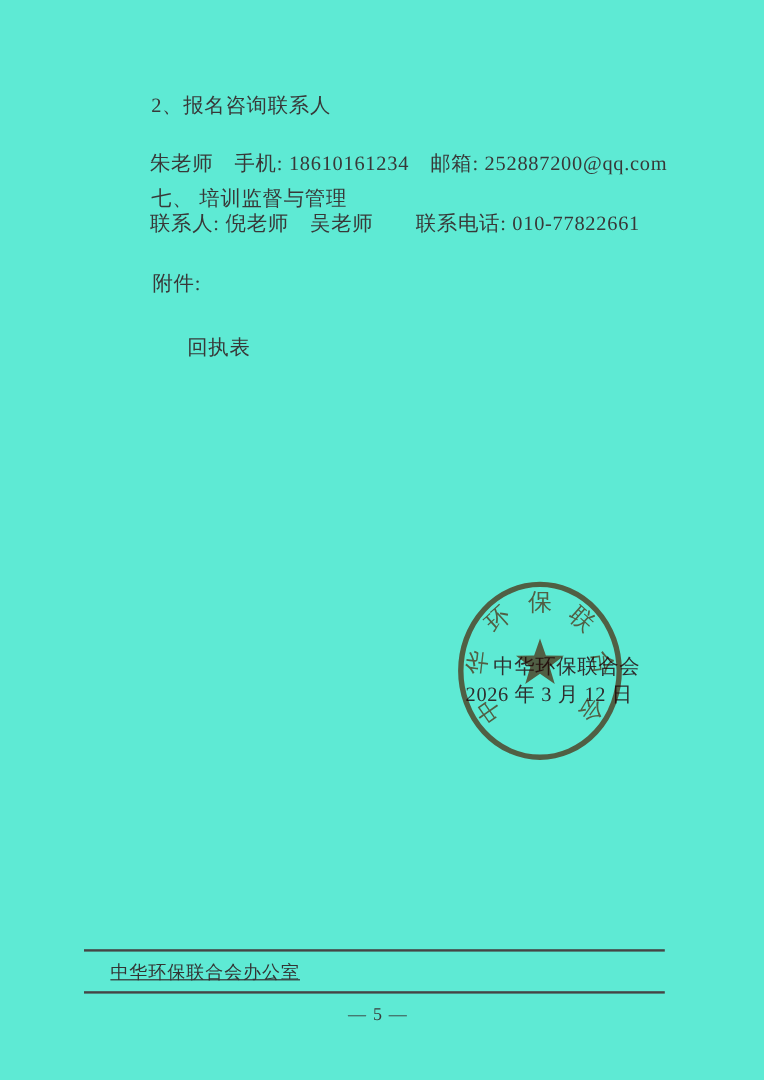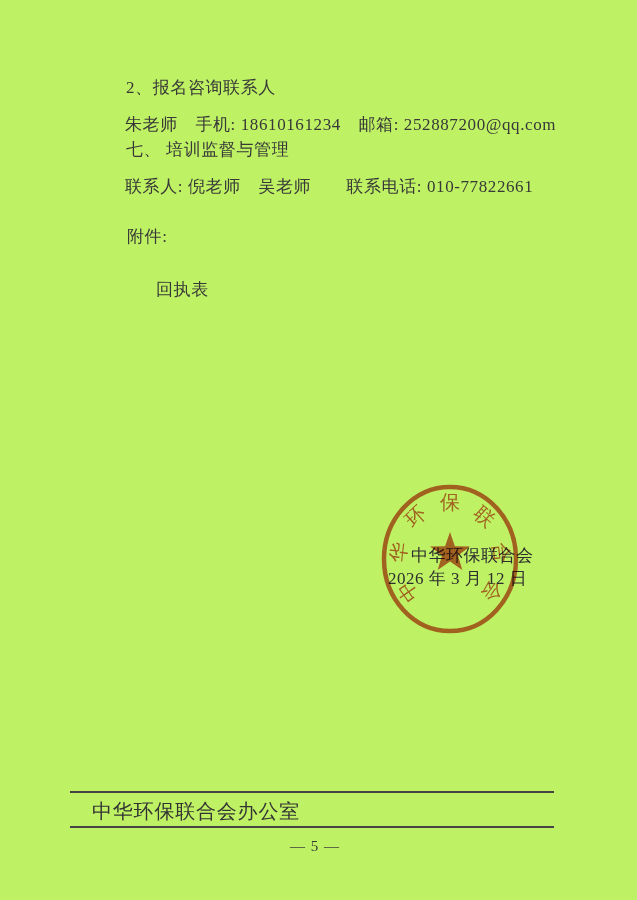--- a/index.html
+++ b/index.html
@@ -1,19 +1,19 @@
 <!DOCTYPE html>
 <html><head>
 <meta charset="utf-8">
 <style>
   html,body{margin:0;padding:0;}
   body{width:637px;height:900px;background:#ffffff;}
   .page{
     position:relative;width:637px;height:900px;overflow:hidden;
-    background:#bef264;
+    background:#5eead4;
     font-family:"Liberation Serif","DejaVu Serif",serif;
     color:#333333;
   }
   .txt{
     position:absolute;
     font-size:17px;
     line-height:20px;
     letter-spacing:0.6px;
     white-space:pre;
     color:#383838;
@@ -42,42 +42,43 @@
     text-anchor:middle;
     dominant-baseline:central;
   }
   .rule{
     position:absolute;
     left:70px;width:484px;height:2px;
     background:#454545;
   }
   .foot{
     position:absolute;
-    font-size:20px;line-height:19px;
+    font-size:15px;line-height:19px;
     letter-spacing:0.8px;white-space:pre;
     color:#333333;
+    text-decoration:underline;
   }
   .pagenum{
     position:absolute;
     left:250px;top:838px;width:130px;
     text-align:center;
     font-size:15px;line-height:17px;
     letter-spacing:1px;
     color:#3a3a3a;
     white-space:pre;
   }
 </style>
 </head>
 <body>
 
 <div class="page">
 
   <div class="txt" style="left:126px;top:78px">2、报名咨询联系人</div>
-  <div class="txt" style="left:125px;top:115px">朱老师　手机: 18610161234　邮箱: 252887200@qq.com</div>
-  <div class="txt" style="left:126px;top:140px">七、 培训监督与管理</div>
+  <div class="txt" style="left:125px;top:127px">朱老师　手机: 18610161234　邮箱: 252887200@qq.com</div>
+  <div class="txt" style="left:126px;top:156px">七、 培训监督与管理</div>
   <div class="txt" style="left:125px;top:177px">联系人: 倪老师　吴老师　　联系电话: 010-77822661</div>
 
   <div class="txt" style="left:127px;top:227px">附件:</div>
   <div class="txt" style="left:156px;top:280px">回执表</div>
 
   <div class="sig" style="left:387px;top:546px">中华环保联合会</div>
   <div class="sig" style="left:364px;top:569px">2026 年 3 月 12 日</div>
 
   <svg class="seal-svg" viewBox="0 0 156 164" aria-hidden="true">
     <ellipse cx="78" cy="81" rx="66" ry="72" fill="none" stroke-width="4.5" stroke="#d0452a"></ellipse>

